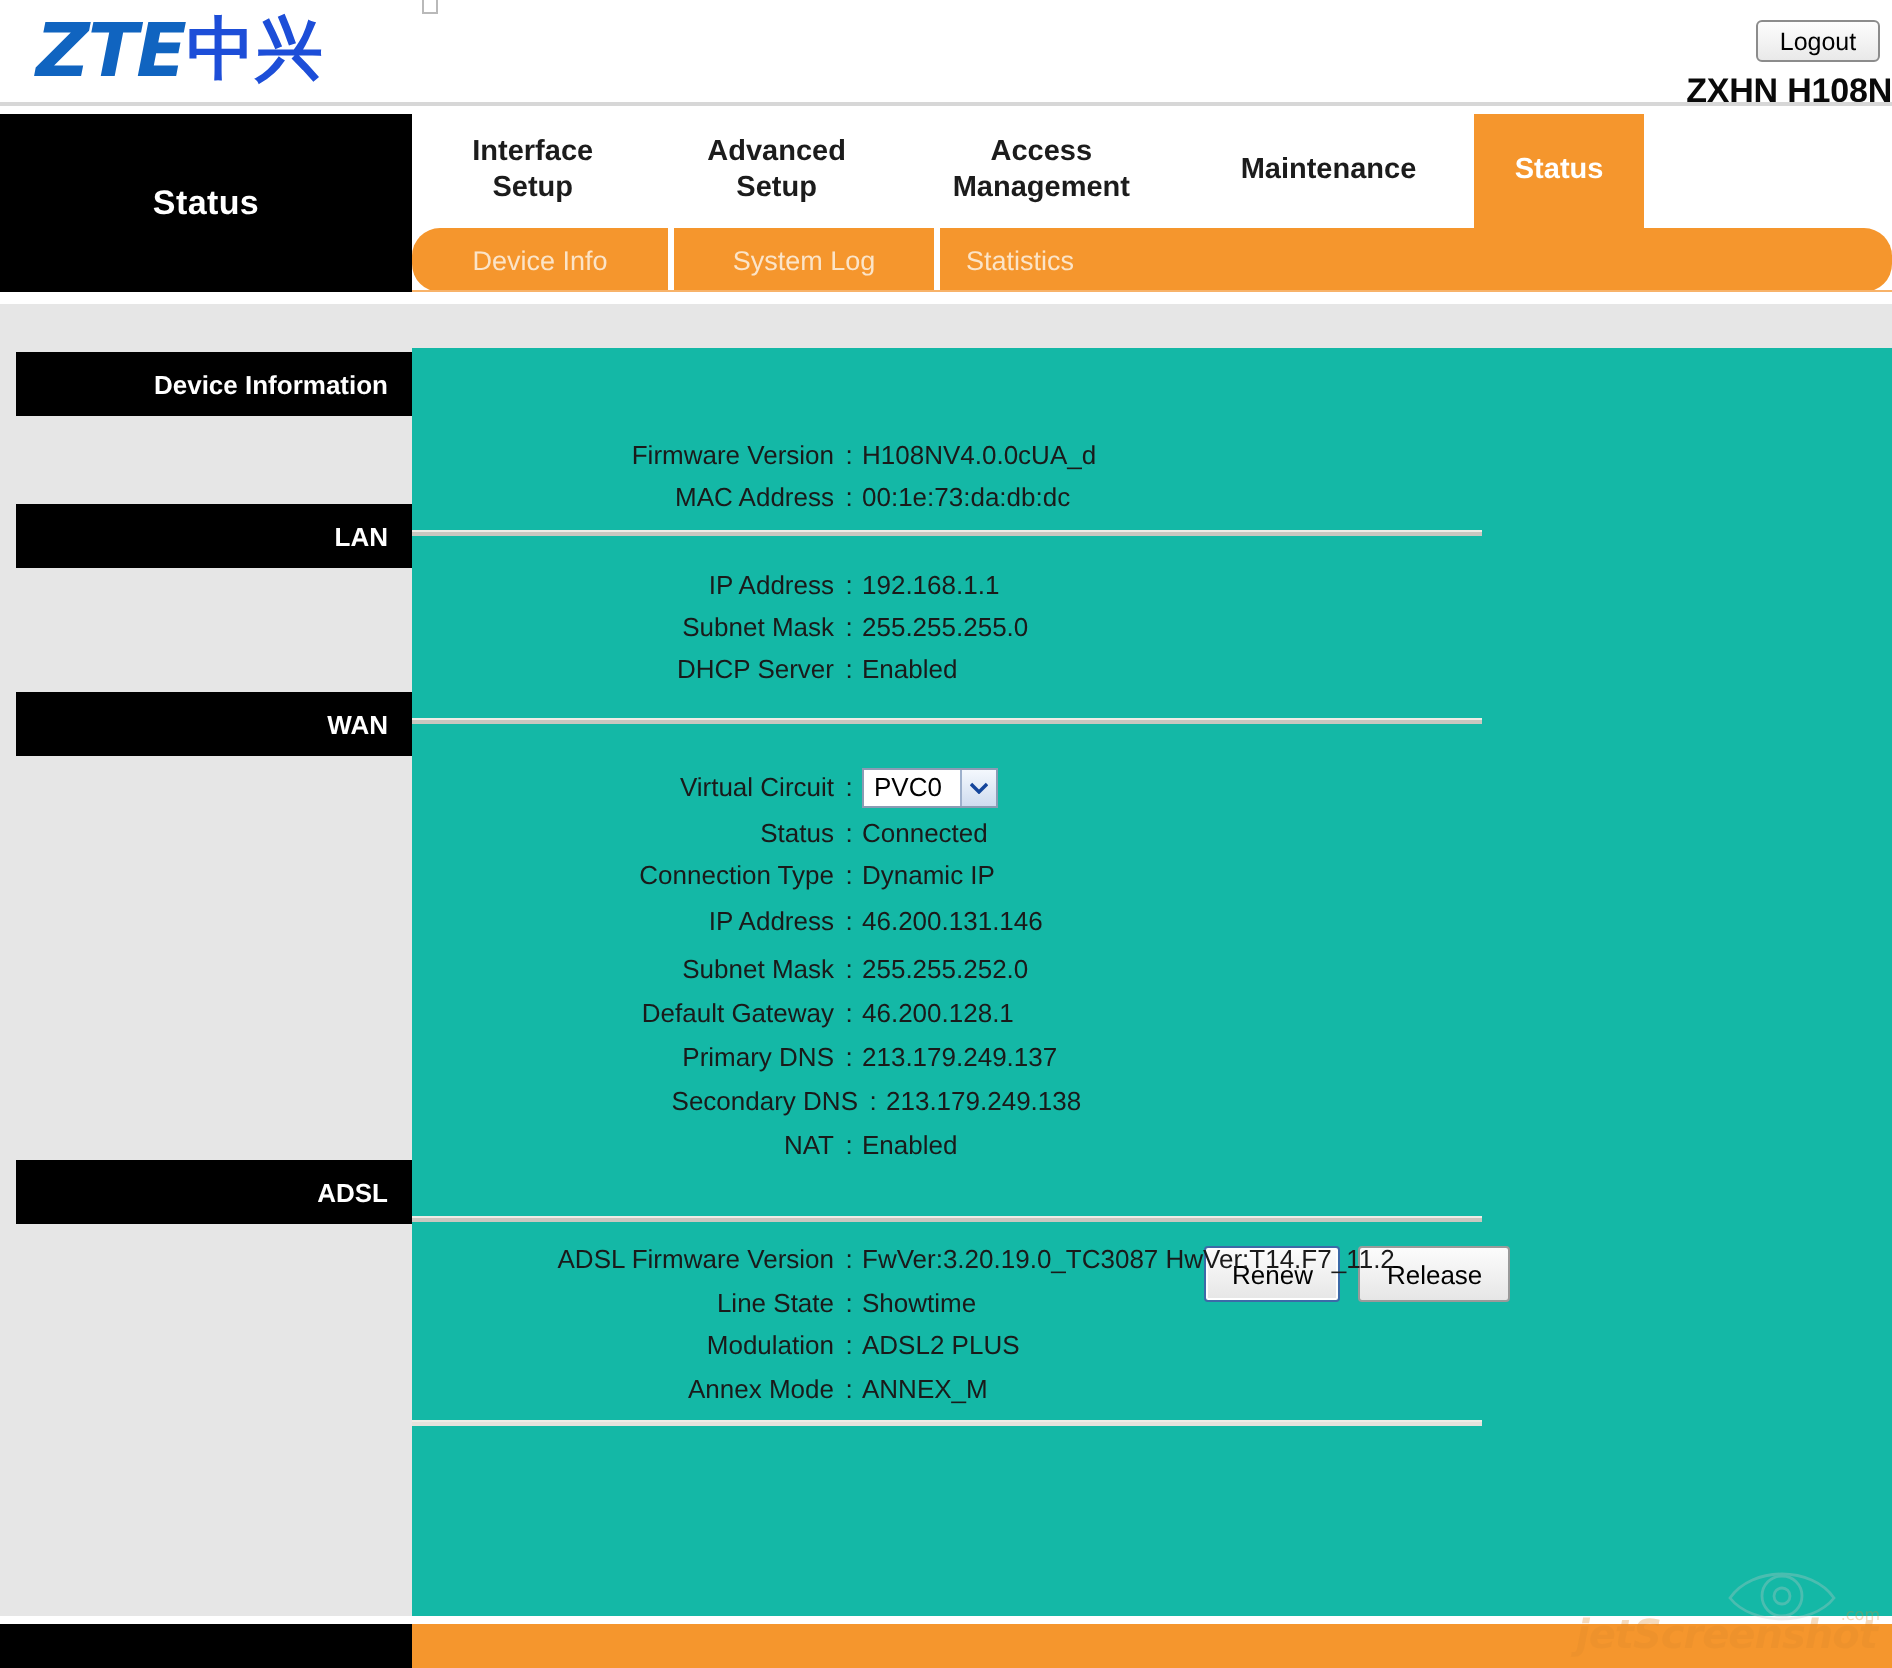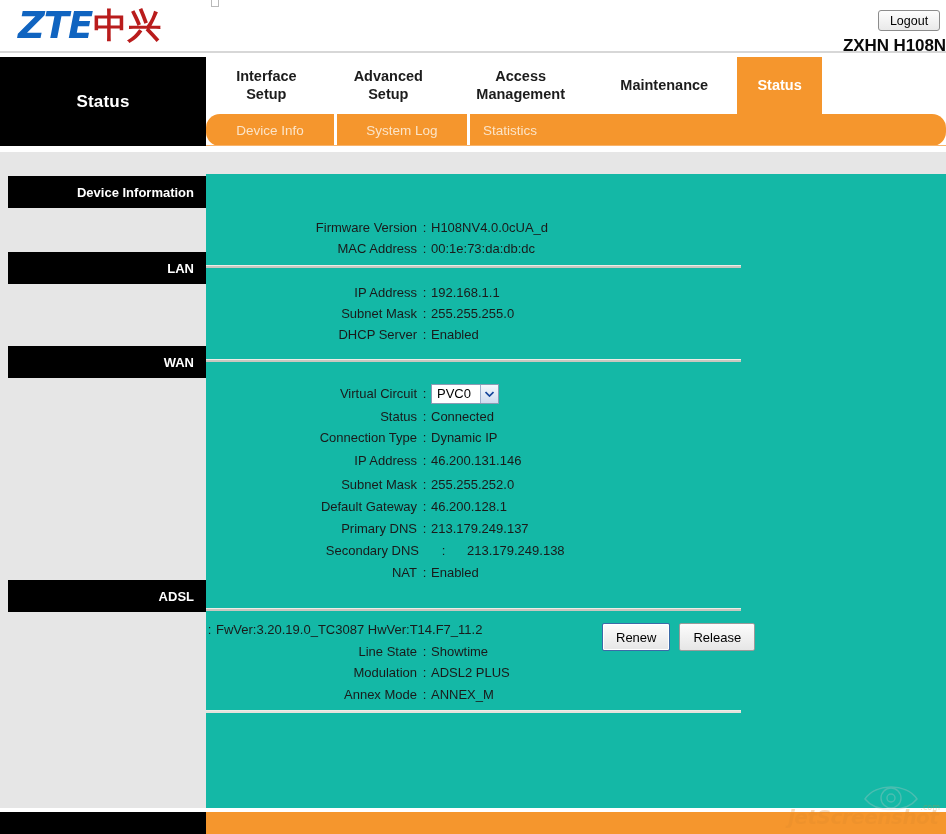--- a/index.html
+++ b/index.html
@@ -27,21 +27,21 @@
   #logo-zte {
     font-family: "DejaVu Sans", sans-serif;
     font-weight: bold; font-style: italic;
     font-size: 37px; letter-spacing: -1px;
     color: #1064c0;
     line-height: 1;
   }
   #logo-cn {
     font-family: "DejaVu Sans", sans-serif;
     font-weight: bold;
-    font-size: 34px; color: #b91c1c;
+    font-size: 34px; color: #1d4ed8;
     line-height: 1; margin-left: 1px;
   }
   #logo-artifact {
     position: absolute; left: 211px; top: 0px;
     width: 8px; height: 7px;
     border: 1px solid #b9b9b9; border-top: none;
     background: #ffffff;
   }
   #logout-btn {
     position: absolute; right: 6px; top: 10px;
@@ -380,39 +380,40 @@
     <div class="row" style="top: 322px; left: 0;">
       <span class="lbl">Default Gateway</span>
       <span class="colon">:</span>
       <span class="val">46.200.128.1</span>
     </div>
     <div class="row" style="top: 344px; left: 0;">
       <span class="lbl">Primary DNS</span>
       <span class="colon">:</span>
       <span class="val">213.179.249.137</span>
     </div>
-    <div class="row" style="top: 366px; left: 2px; gap: 17px;">
+    <div class="row" style="top: 366px; left: 12px;">
       <span class="lbl">Secondary DNS</span>
       <span class="colon">:</span>
       <span class="val">213.179.249.138</span>
     </div>
     <div class="row" style="top: 388px; left: 0;">
       <span class="lbl">NAT</span>
       <span class="colon">:</span>
       <span class="val">Enabled</span>
     </div>
 
     <div id="wan-buttons">
       <div class="btn focused">Renew</div>
       <div class="btn">Release</div>
     </div>
 
     <div class="sep" style="top: 434px;"></div>
 
     <div class="row" style="top: 445px; left: 0;">
+      <span class="lbl">ADSL Firmware Version</span>
       <span class="colon">:</span>
       <span class="val">FwVer:3.20.19.0_TC3087 HwVer:T14.F7_11.2</span>
     </div>
     <div class="row" style="top: 467px; left: 0;">
       <span class="lbl">Line State</span>
       <span class="colon">:</span>
       <span class="val">Showtime</span>
     </div>
     <div class="row" style="top: 488px; left: 0;">
       <span class="lbl">Modulation</span>

